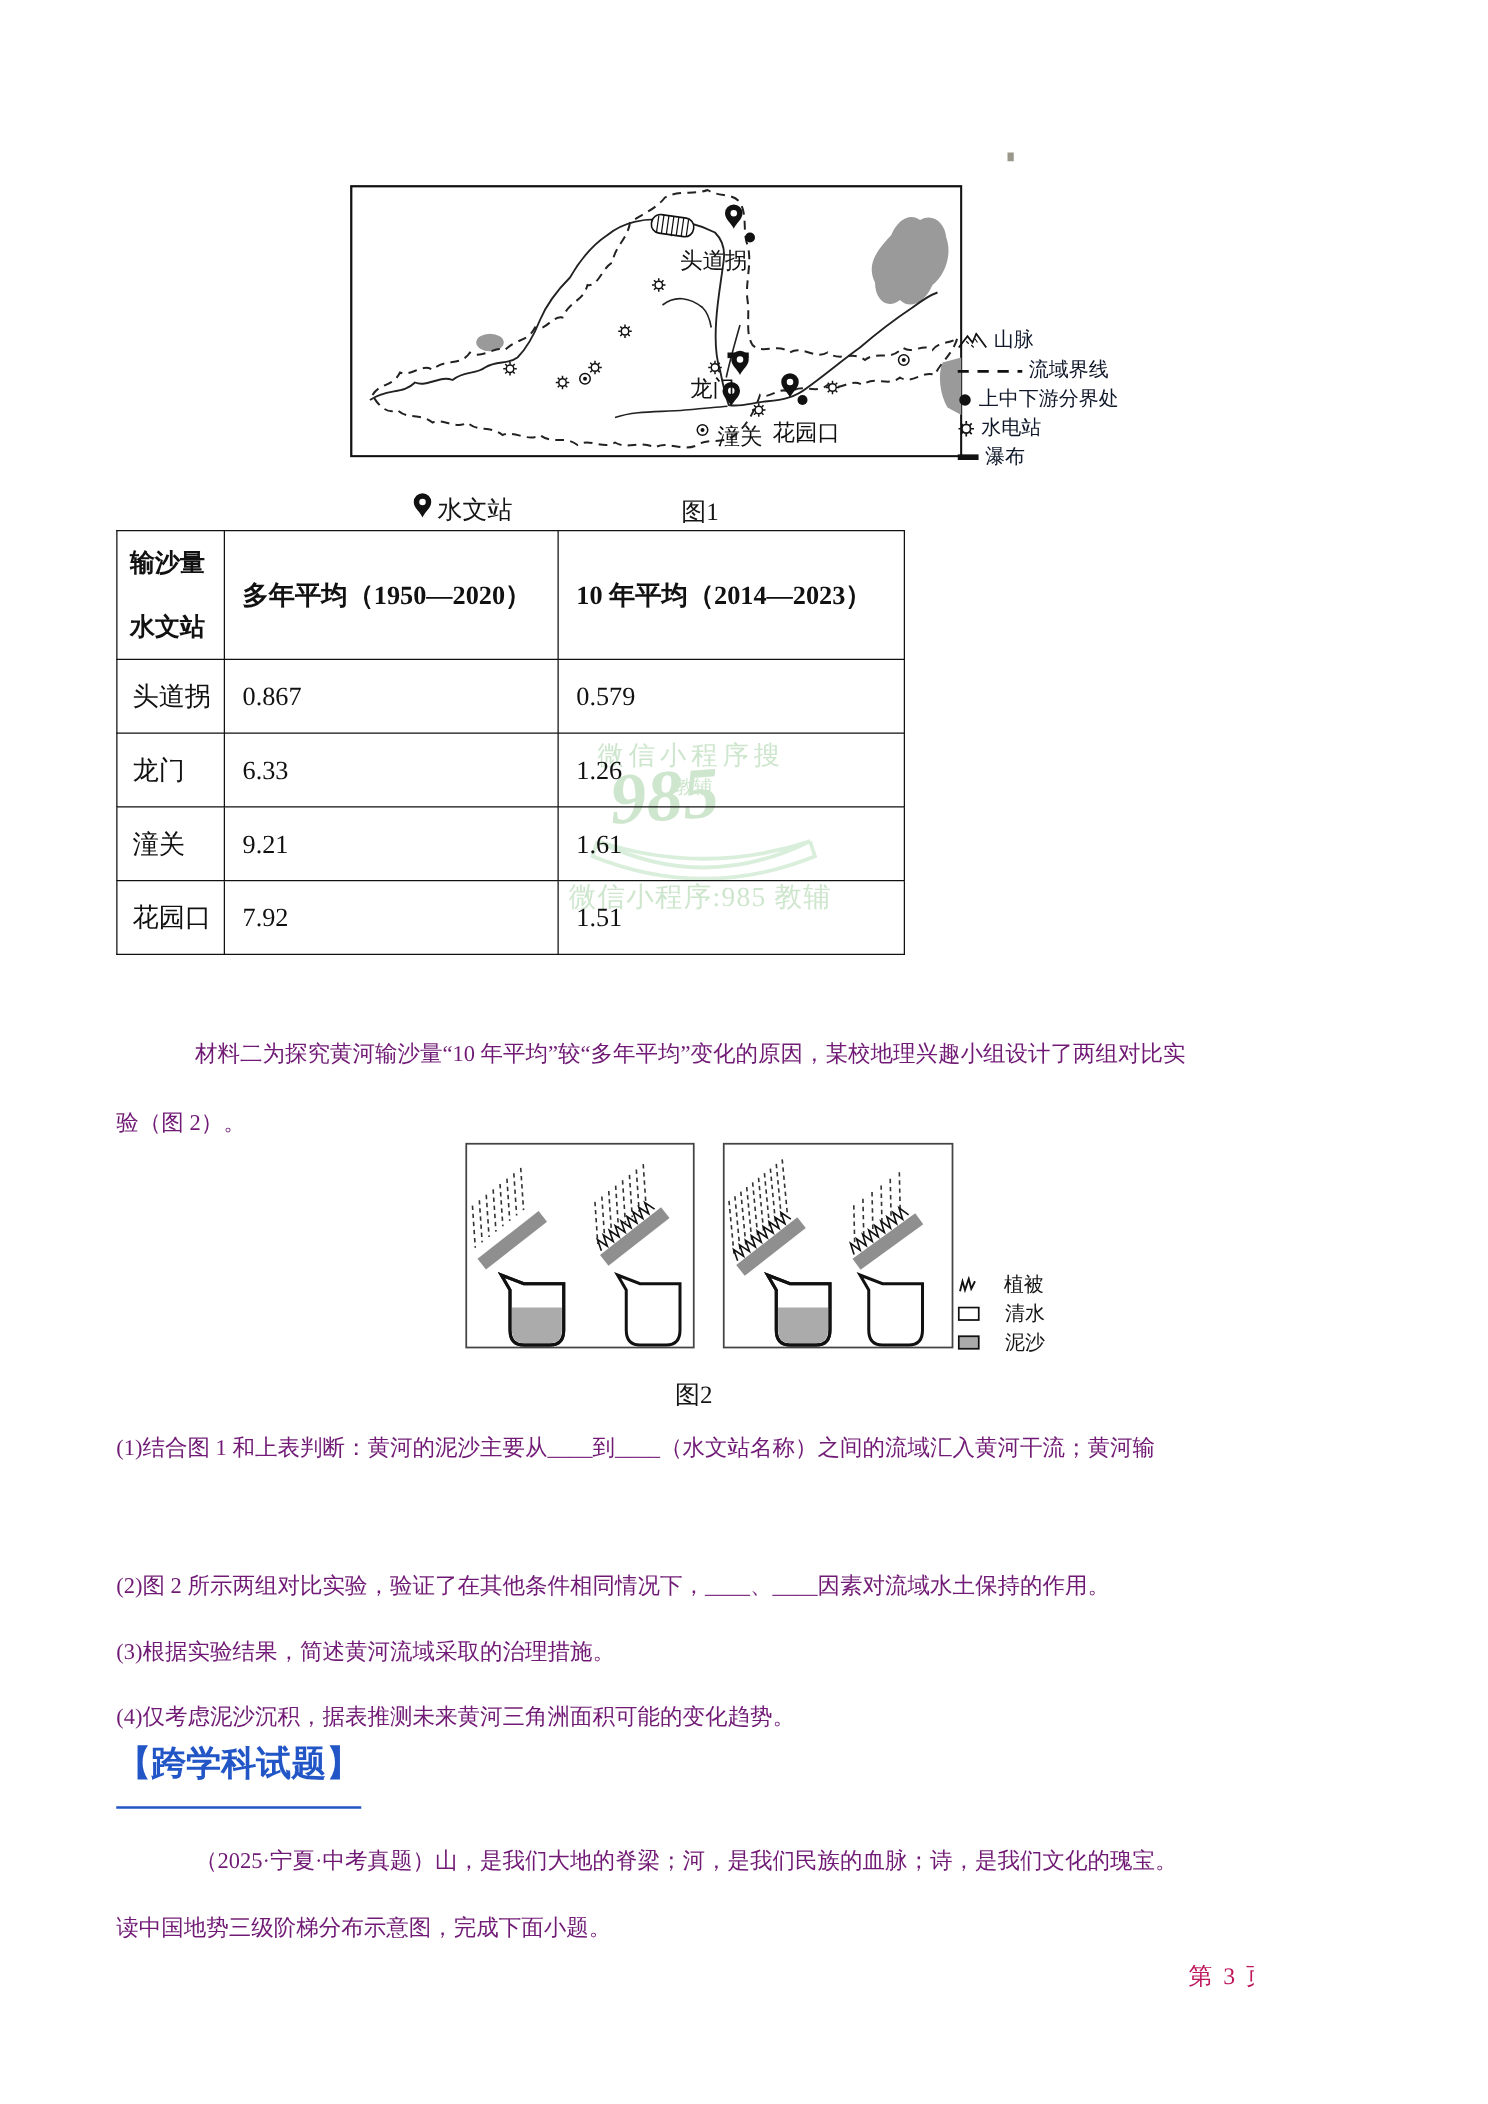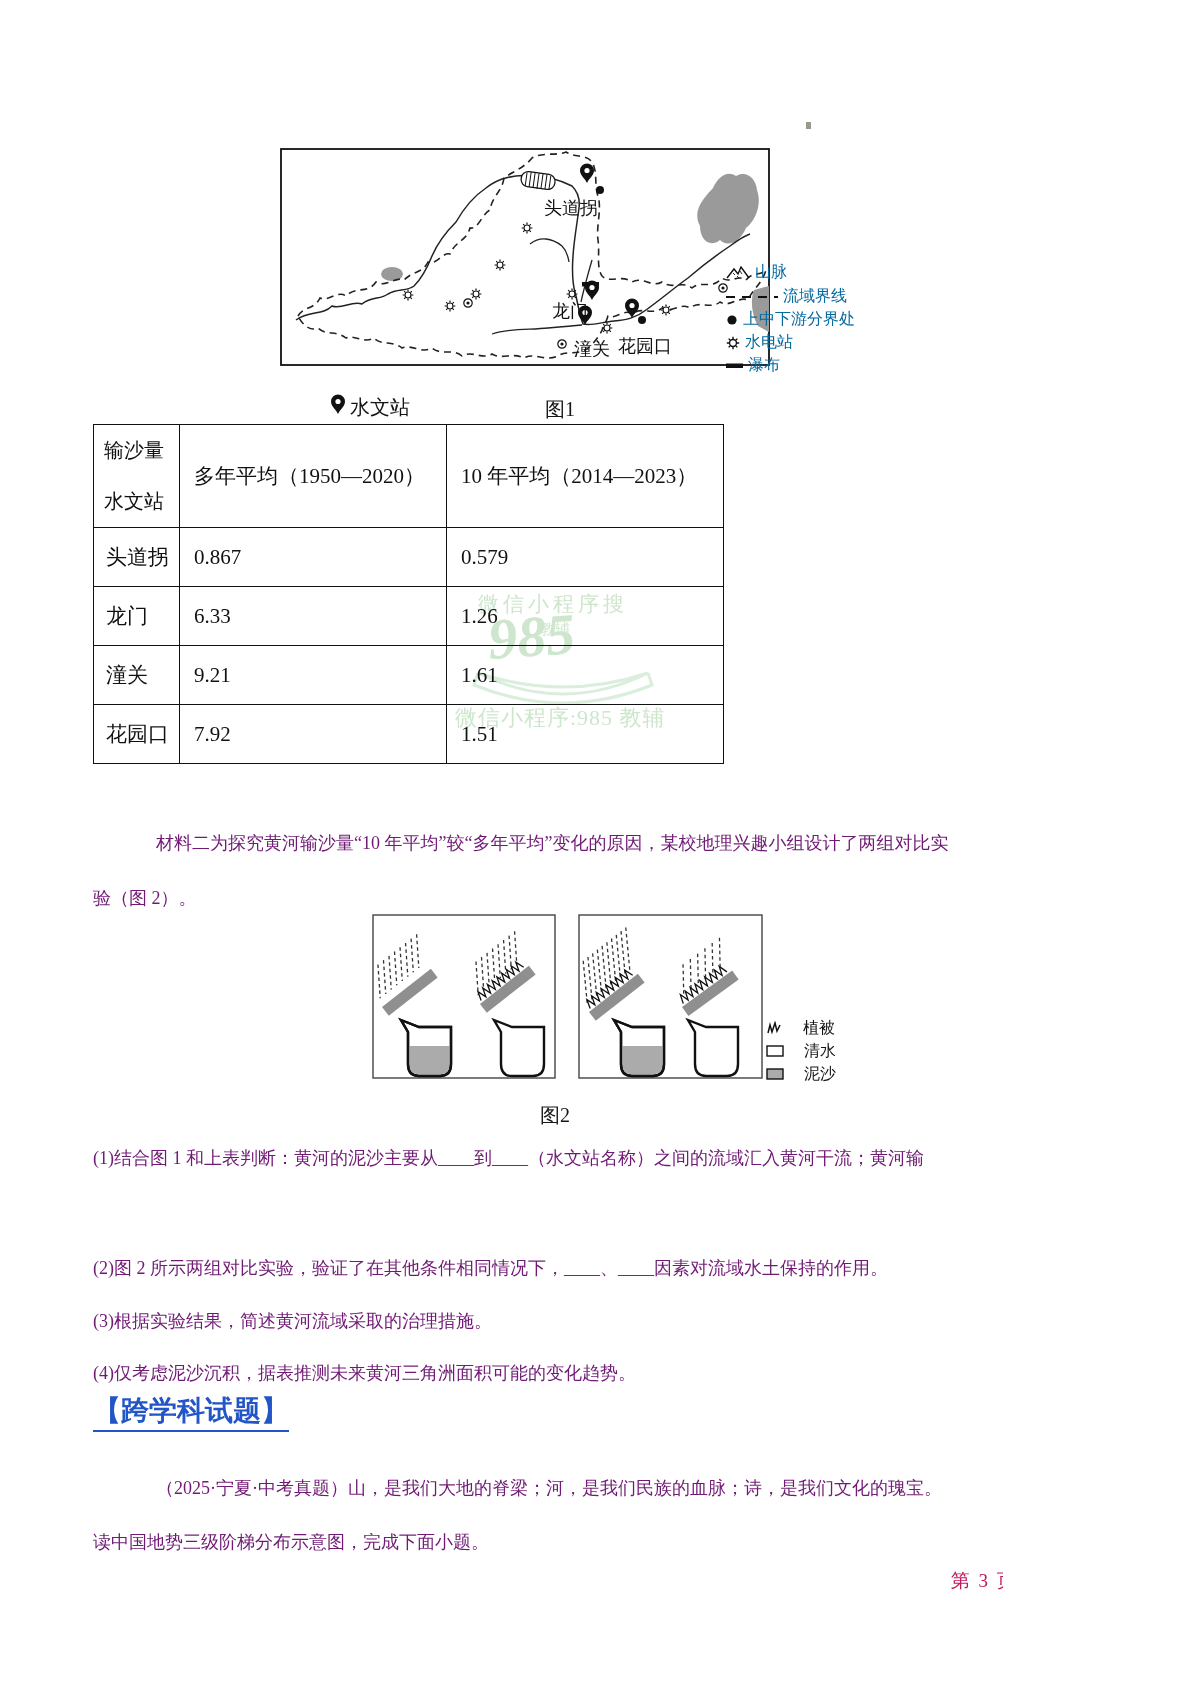--- a/index.html
+++ b/index.html
@@ -3,40 +3,40 @@
 <meta charset="utf-8">
 <style>
   html,body{margin:0;padding:0;background:#fff;}
   #page{position:relative;width:1003px;height:1683px;background:#ffffff;overflow:hidden;
         font-family:"Liberation Serif","DejaVu Serif",serif;color:#111;border-radius:16px;}
   .abs{position:absolute;white-space:nowrap;}
   .bodytext{font-size:18px;color:#701a75;}
   .indent{text-indent:63px;}
   
   #map-svg{position:absolute;left:280px;top:148px;}
-  .legend1{position:absolute;left:726px;display:flex;align-items:center;height:21px;font-size:16px;color:#0369a1;}
+  .legend1{position:absolute;left:766px;display:flex;align-items:center;height:21px;font-size:16px;color:#0f172a;}
   .legend1 .lg-label{margin-left:5px;}
   .cap{font-size:20px;color:#151515;}
   
   #sediment-table{position:absolute;left:93px;top:424px;border-collapse:collapse;table-layout:fixed;z-index:2;background:transparent;}
   #sediment-table td{border:1.6px solid #111;font-size:21px;vertical-align:middle;padding:0 0 0 14px;background:transparent;}
   #sediment-table td.stn{padding-left:12px;}
   #sediment-table tr{height:59px;}
-  #sediment-table tr.hdr{height:102px;}
+  #sediment-table tr.hdr{height:102px;font-weight:bold;}
   #sediment-table td.corner{padding:0;}
   .corner-in{display:flex;flex-direction:column;justify-content:space-between;height:78px;padding:12px 0 12px 10px;font-size:20px;}
   .colhdr{font-size:20px;}
   
   .wm{position:absolute;color:#cde6cd;z-index:1;}
   
   #fig2-svg{position:absolute;left:345px;top:905px;}
   .legend2{position:absolute;left:766px;display:flex;align-items:center;height:20px;font-size:16px;color:#151515;}
   .legend2 .lg-label{margin-left:20px;}
   
-  #xsection-heading{font-size:28px;font-weight:bold;color:#2256c7;border-bottom:2.5px solid #2256c7;padding-bottom:4px;}
+  #xsection-heading{font-size:28px;font-weight:bold;color:#2256c7;border-bottom:2.5px solid #2256c7;padding-bottom:18px;}
   #page-footer{font-size:19px;color:#be185d;letter-spacing:2px;}
   .speck{position:absolute;left:806px;top:122px;width:5px;height:7px;background:#9a988a;}
 </style>
 </head>
 <body>
 
 <div id="page">
 
   <svg width="0" height="0" style="position:absolute" aria-hidden="true">
     <defs>

